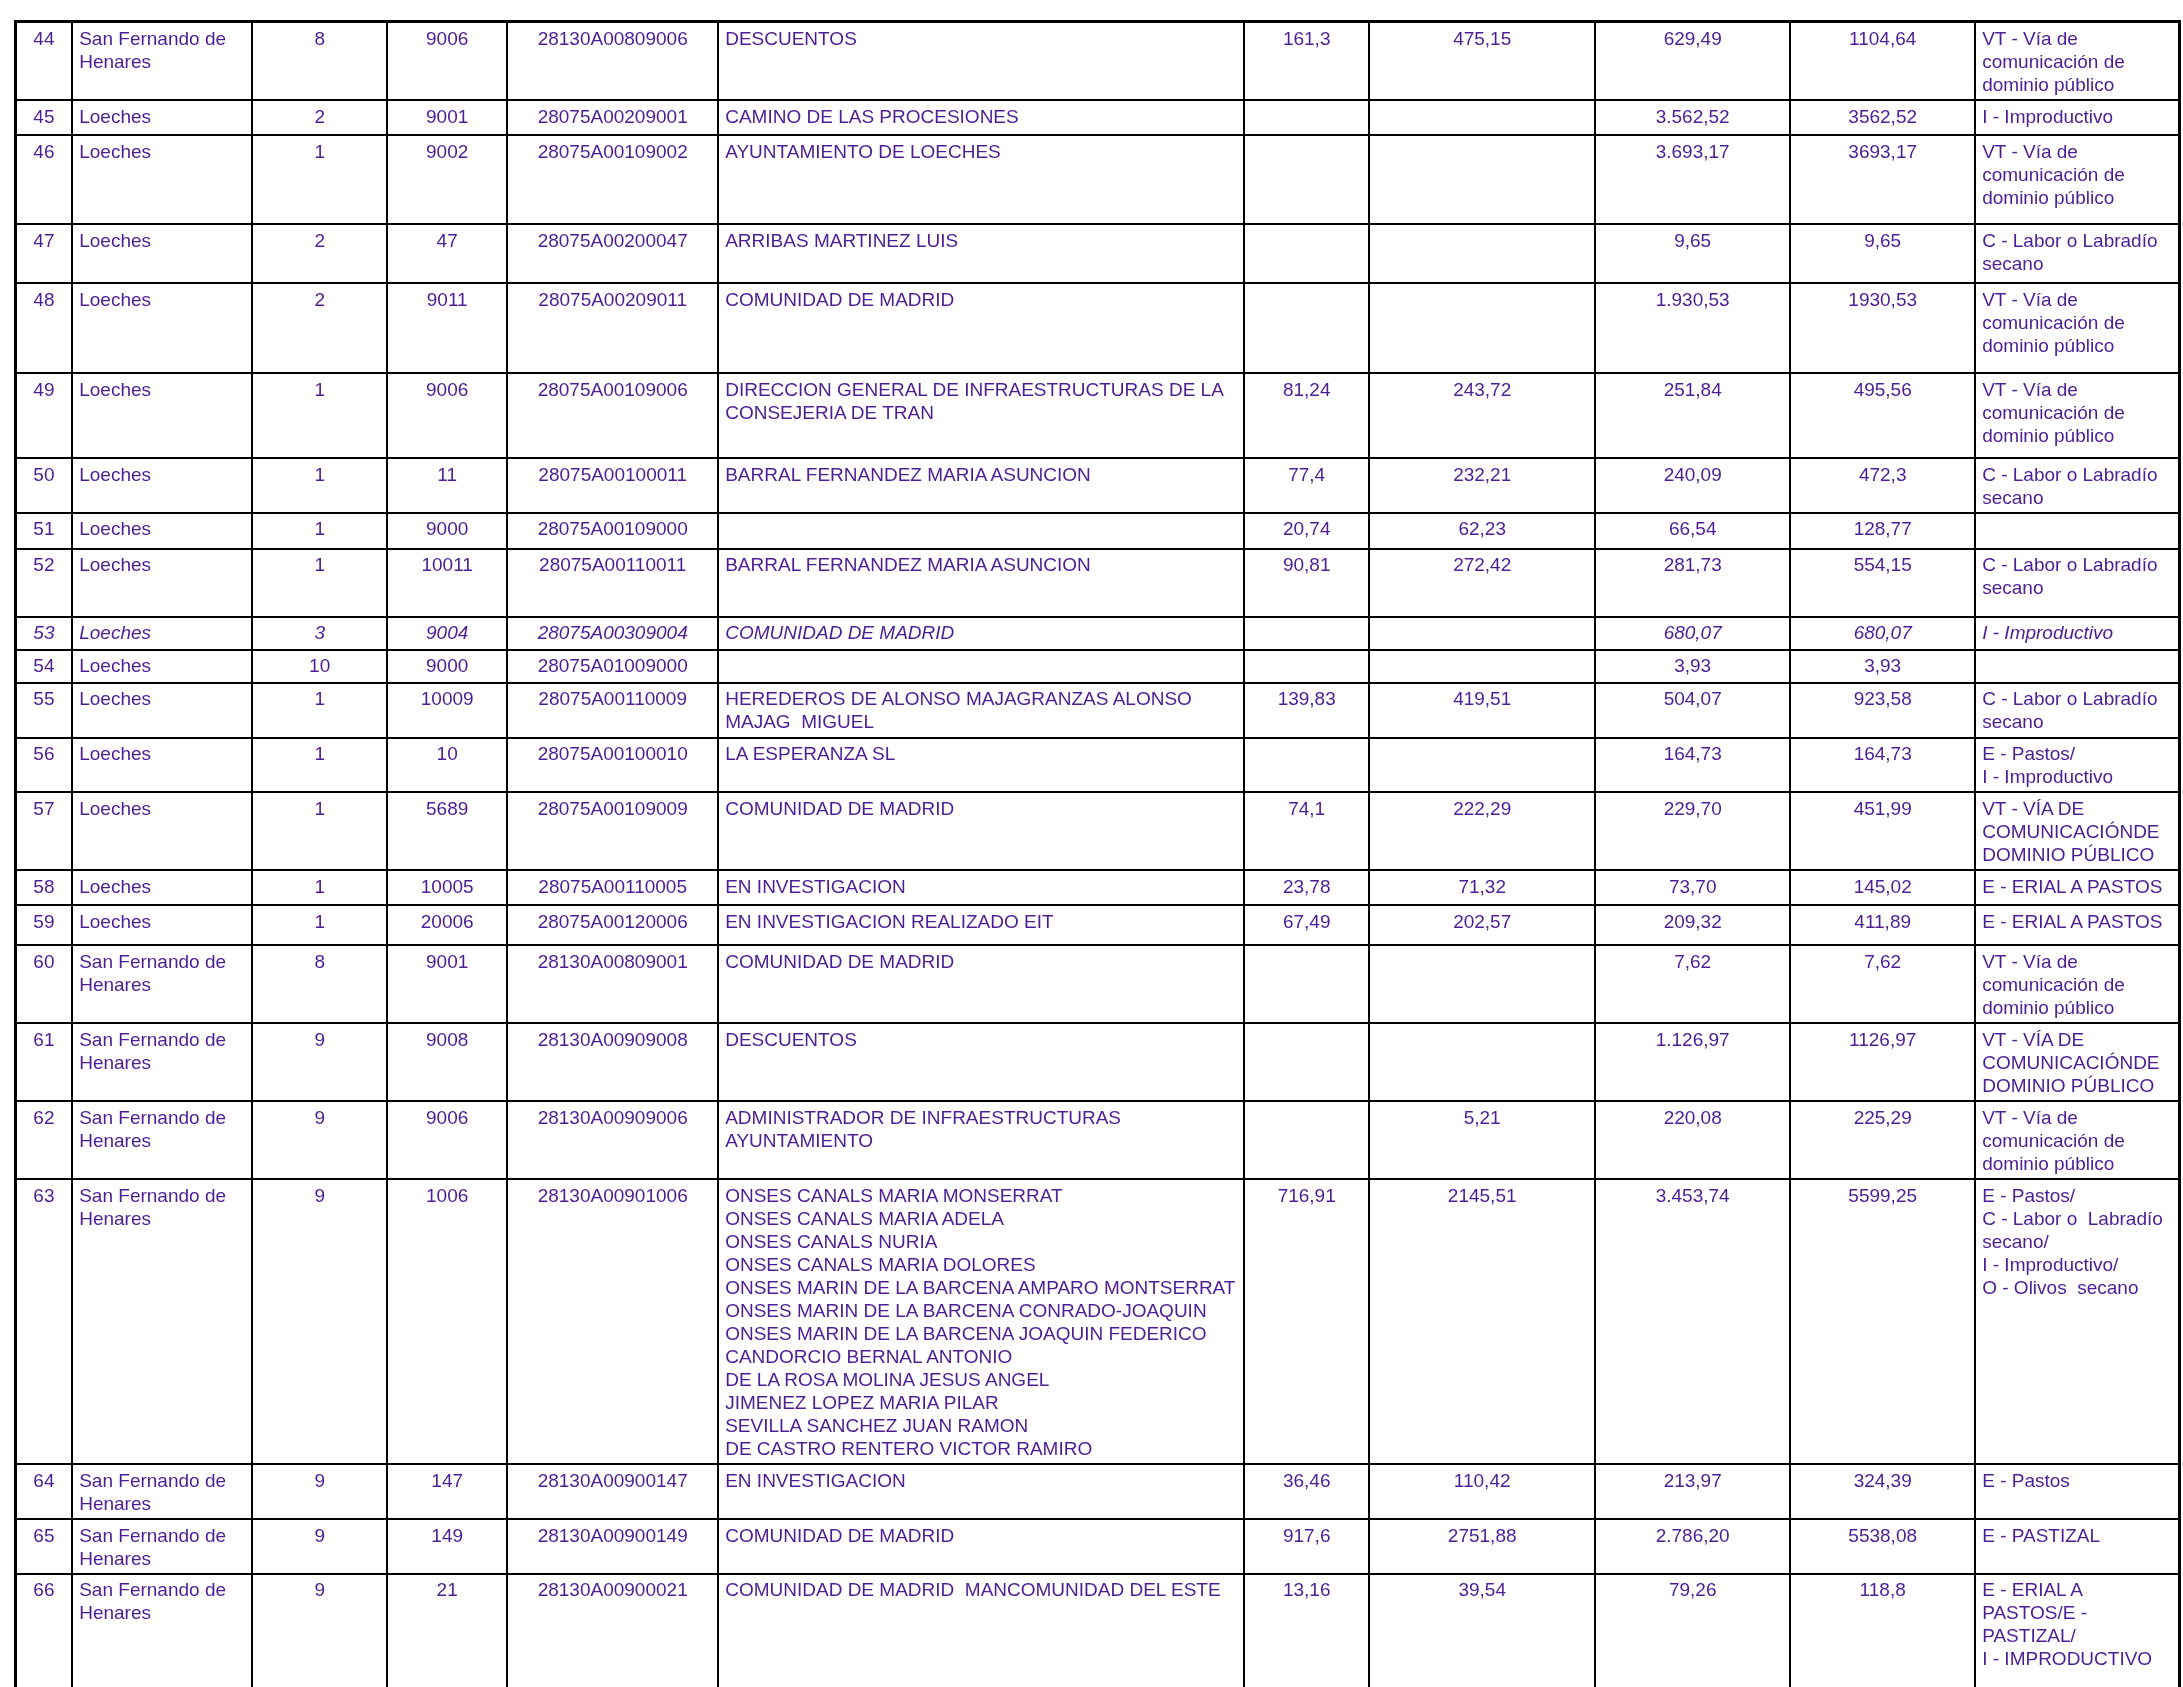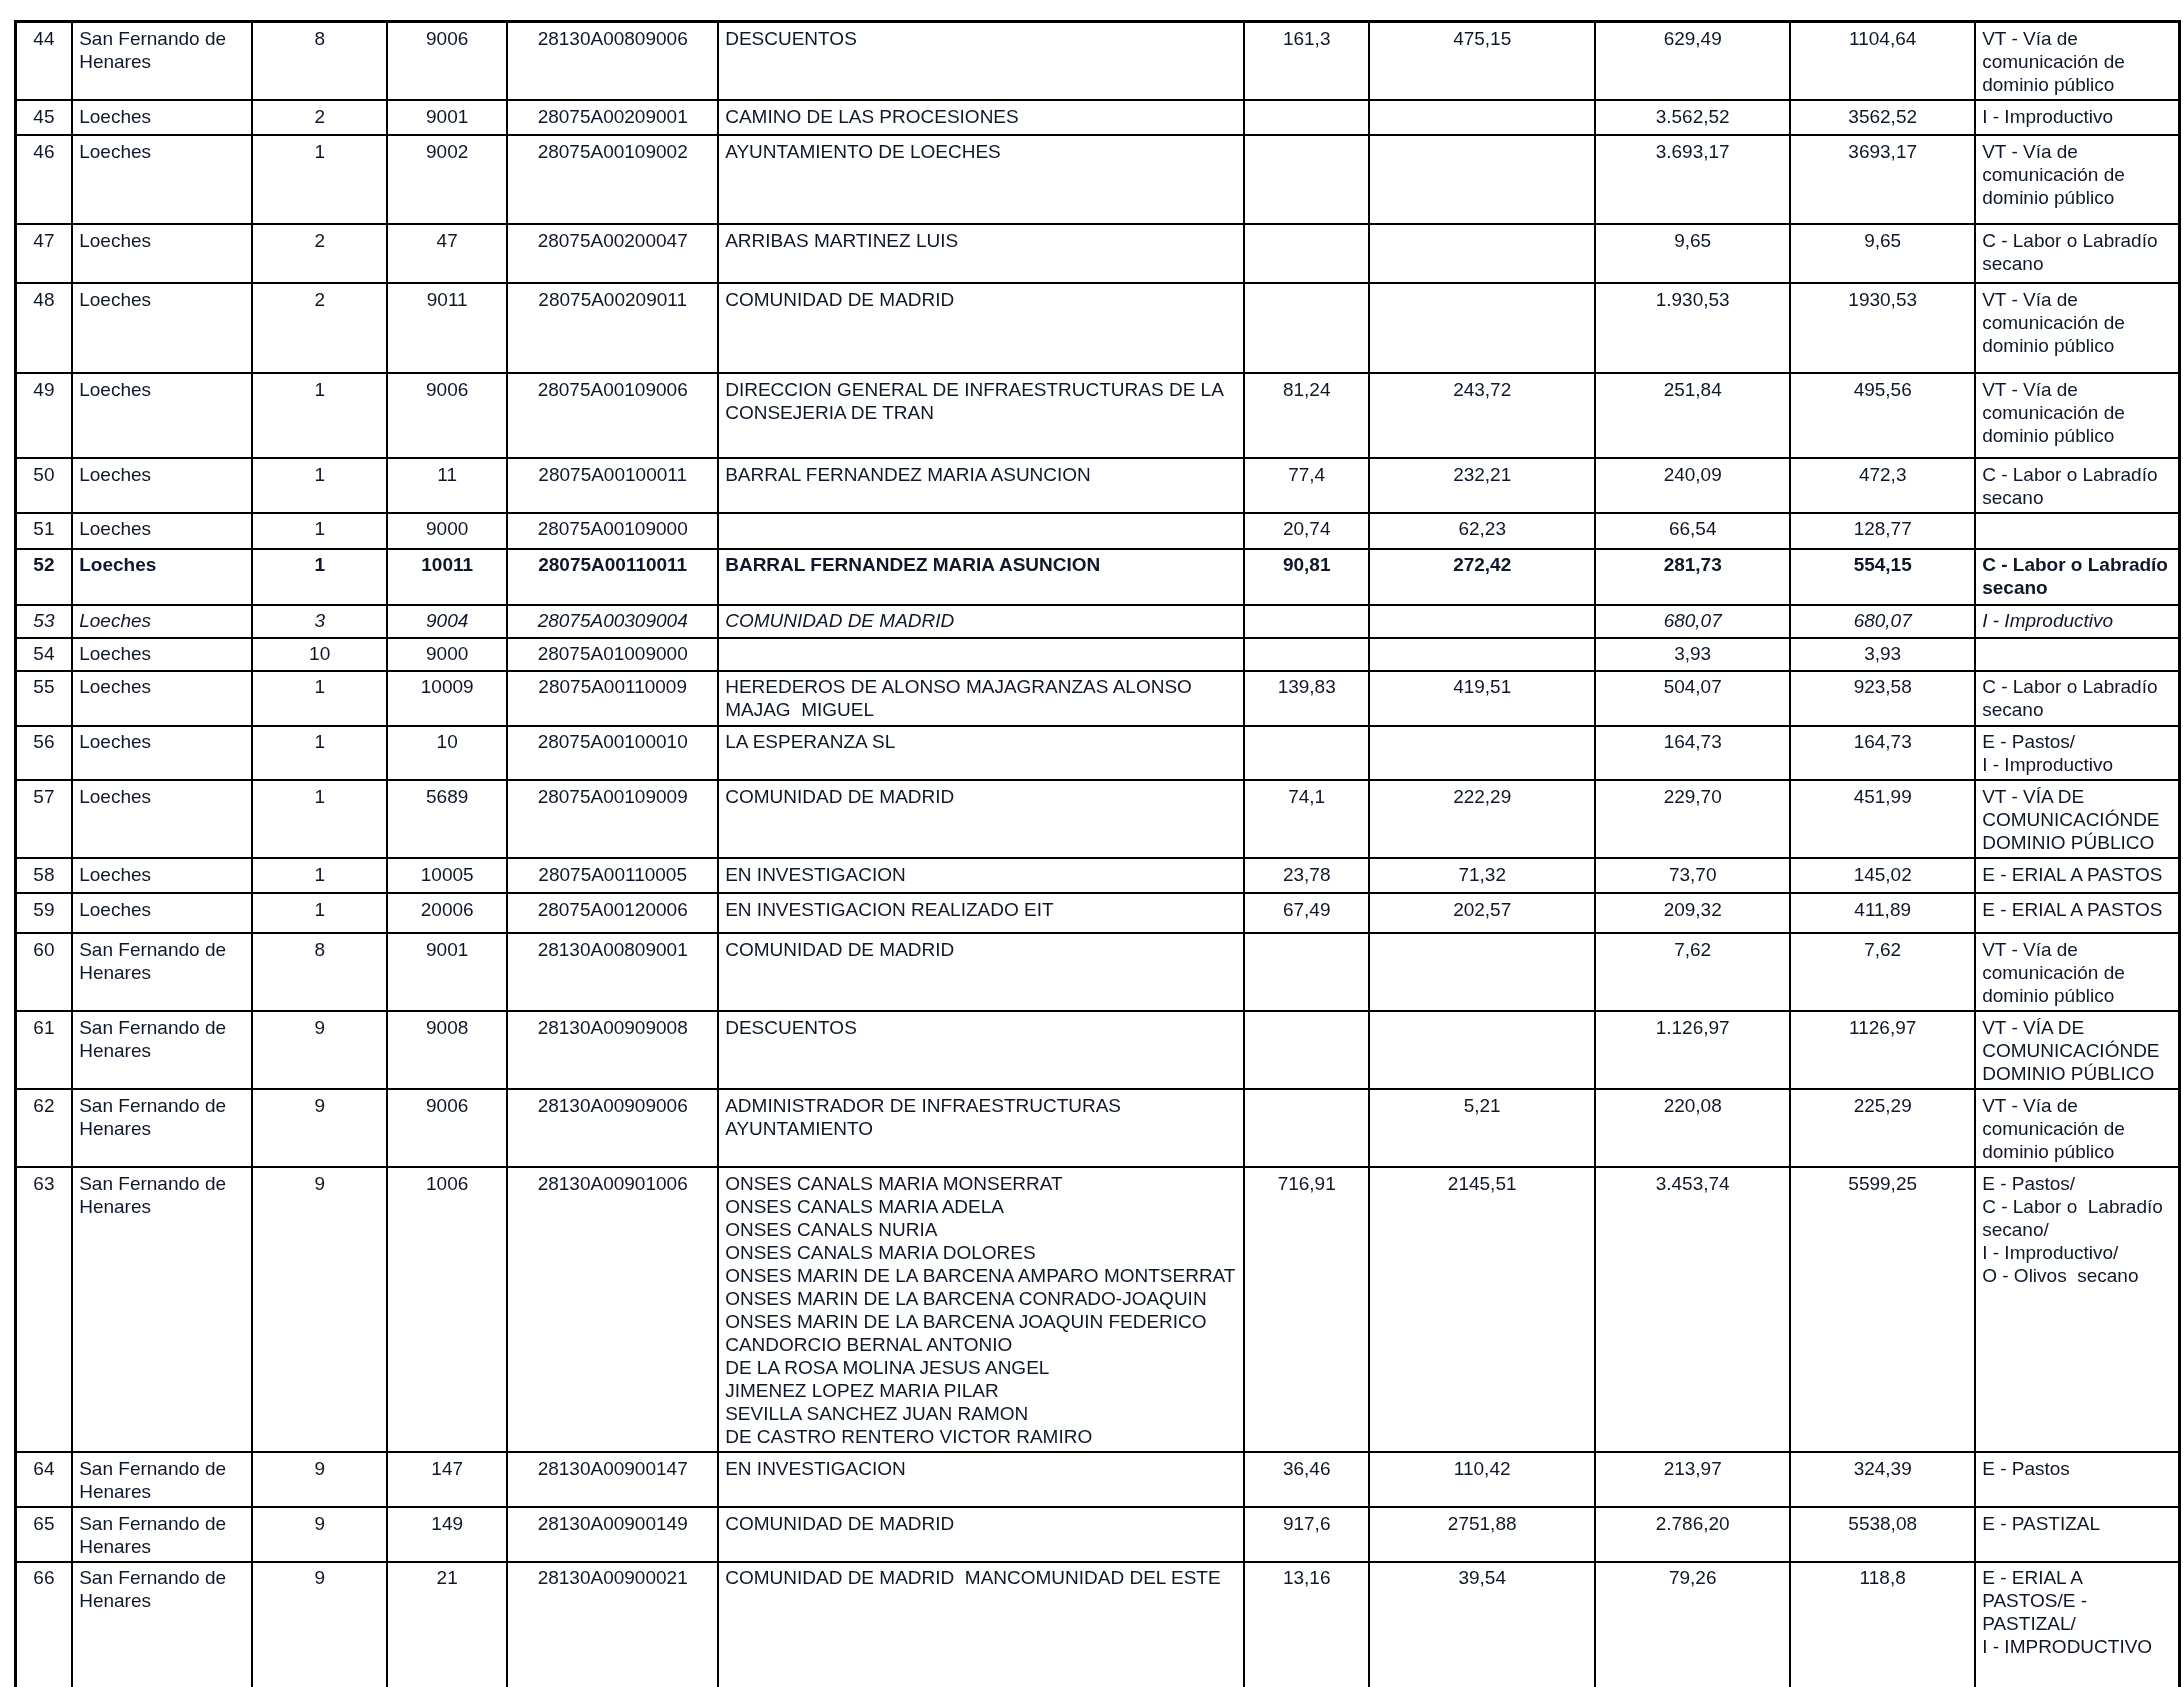--- a/index.html
+++ b/index.html
@@ -3,21 +3,21 @@
 <meta charset="utf-8">
 <style>
   * { box-sizing: border-box; }
   html, body { margin: 0; padding: 0; background: #ffffff; }
   .page {
     position: relative;
     width: 2183px;
     height: 1688px;
     background: #ffffff;
     font-family: "Liberation Sans", sans-serif;
-    color: #0f172a;
+    color: #4c1d95;
   }
   .table-wrap {
     position: absolute;
     left: 13.7px;
     top: 20px;
     width: 2169px;
   }
   table.parcels {
     border-collapse: collapse;
     table-layout: fixed;
@@ -37,21 +37,21 @@
   td.pre { white-space: pre-wrap; }
   
   tr:nth-child(1)  { height: 74px; }
   tr:nth-child(2)  { height: 35px; }
   tr:nth-child(3)  { height: 89px; }
   tr:nth-child(4)  { height: 59px; }
   tr:nth-child(5)  { height: 90px; margin-left: 17px; }
   tr:nth-child(6)  { height: 85px; }
   tr:nth-child(7)  { height: 46px; }
   tr:nth-child(8)  { height: 36px; }
-  tr:nth-child(9)  { height: 56px; font-weight: bold; }
+  tr:nth-child(9)  { height: 68px; }
   tr:nth-child(10) { height: 33px; font-style: italic; }
   tr:nth-child(11) { height: 33px; }
   tr:nth-child(12) { height: 55px; }
   tr:nth-child(13) { height: 53px; }
   tr:nth-child(14) { height: 77px; }
   tr:nth-child(15) { height: 35px; }
   tr:nth-child(16) { height: 40px; }
   tr:nth-child(17) { height: 78px; }
   tr:nth-child(18) { height: 78px; }
   tr:nth-child(19) { height: 78px; }

